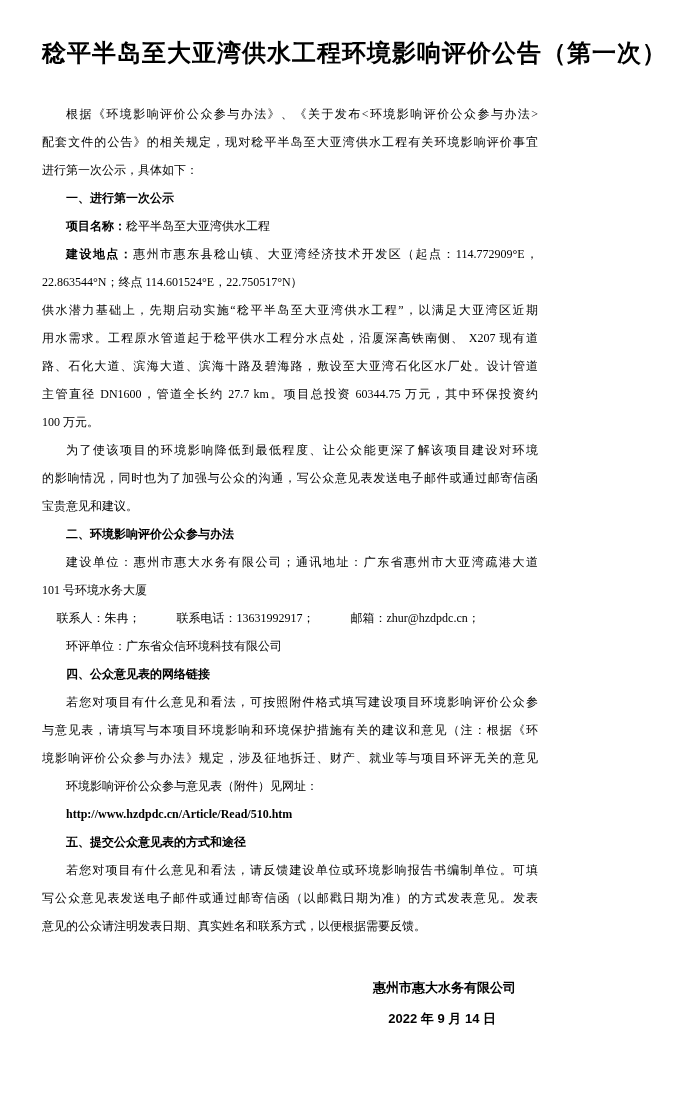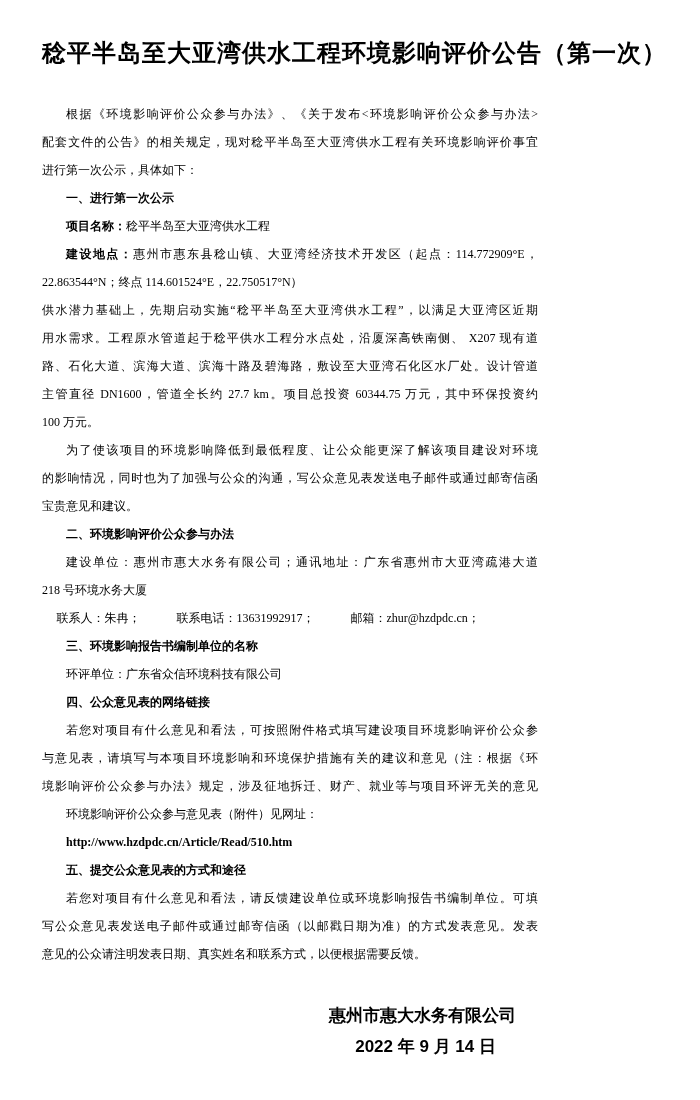--- a/index.html
+++ b/index.html
@@ -53,21 +53,21 @@
   .line .lbl {
     font-family: "Liberation Sans", "DejaVu Sans", sans-serif;
     font-weight: bold;
   }
   .sig-block {
     margin-top: 32px;
   }
   .sig-line {
     font-family: "Liberation Sans", "DejaVu Sans", sans-serif;
     font-weight: bold;
-    font-size: 17px;
+    font-size: 13px;
     line-height: 31px;
     text-align: right;
   }
   .sig-company { padding-right: 22px; }
   .sig-date { padding-right: 42px; }
 </style>
 </head>
 <body>
 
 <div class="page">
@@ -84,23 +84,22 @@
       <div class="line jfull">供水潜力基础上，先期启动实施“稔平半岛至大亚湾供水工程”，以满足大亚湾区近期</div>
       <div class="line jfull">用水需求。工程原水管道起于稔平供水工程分水点处，沿厦深高铁南侧、 X207 现有道</div>
       <div class="line jfull">路、石化大道、滨海大道、滨海十路及碧海路，敷设至大亚湾石化区水厂处。设计管道</div>
       <div class="line jfull">主管直径 DN1600，管道全长约 27.7 km。项目总投资 60344.75 万元，其中环保投资约</div>
       <div class="line">100 万元。</div>
       <div class="line first jfull">为了使该项目的环境影响降低到最低程度、让公众能更深了解该项目建设对环境</div>
       <div class="line jfull">的影响情况，同时也为了加强与公众的沟通，写公众意见表发送电子邮件或通过邮寄信函</div>
       <div class="line">宝贵意见和建议。</div>
       <div class="line heading">二、环境影响评价公众参与办法</div>
       <div class="line first jfull">建设单位：惠州市惠大水务有限公司；通讯地址：广东省惠州市大亚湾疏港大道</div>
-      <div class="line">218 号环境水务大厦</div>
+      <div class="line">101 号环境水务大厦</div>
       <div class="line contact">联系人：朱冉；　　　联系电话：13631992917；　　　邮箱：zhur@hzdpdc.cn；</div>
-      <div class="line heading">三、环境影响报告书编制单位的名称</div>
       <div class="line first">环评单位：广东省众信环境科技有限公司</div>
       <div class="line heading">四、公众意见表的网络链接</div>
       <div class="line first jfull">若您对项目有什么意见和看法，可按照附件格式填写建设项目环境影响评价公众参</div>
       <div class="line jfull">与意见表，请填写与本项目环境影响和环境保护措施有关的建议和意见（注：根据《环</div>
       <div class="line jfull">境影响评价公众参与办法》规定，涉及征地拆迁、财产、就业等与项目环评无关的意见</div>
       <div class="line first">环境影响评价公众参与意见表（附件）见网址：</div>
       <div class="line first bold">http://www.hzdpdc.cn/Article/Read/510.htm</div>
       <div class="line heading">五、提交公众意见表的方式和途径</div>
       <div class="line first jfull">若您对项目有什么意见和看法，请反馈建设单位或环境影响报告书编制单位。可填</div>
       <div class="line jfull">写公众意见表发送电子邮件或通过邮寄信函（以邮戳日期为准）的方式发表意见。发表</div>

